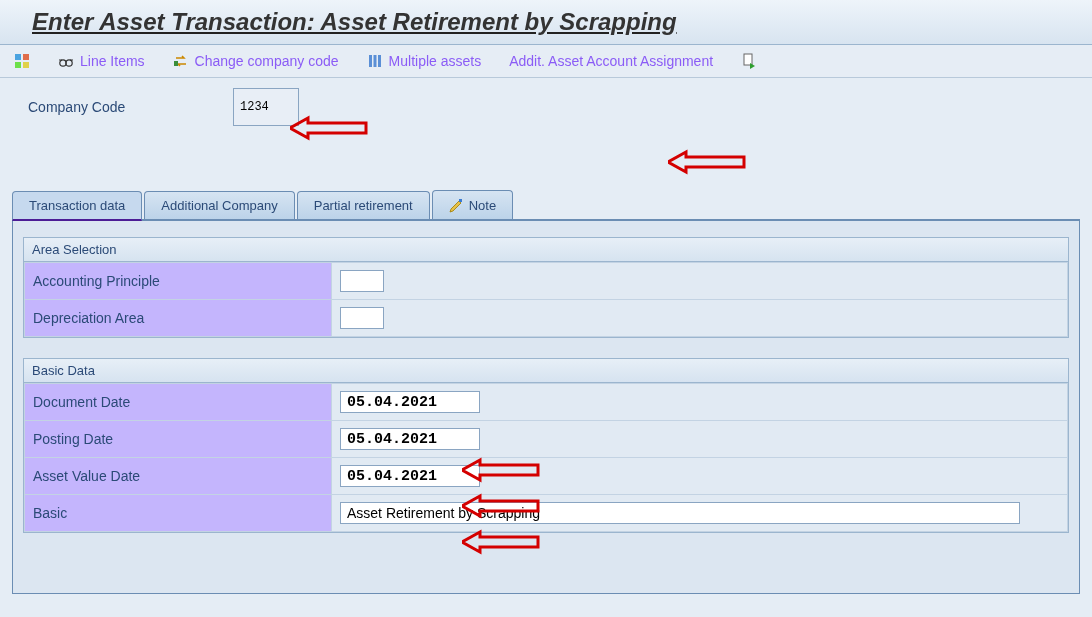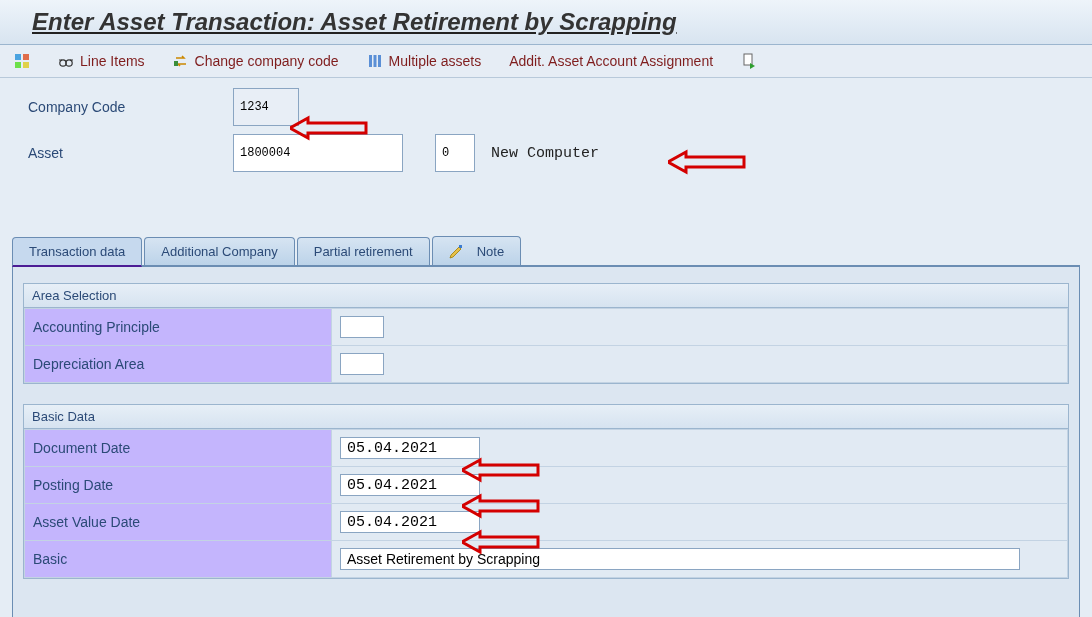--- a/index.html
+++ b/index.html
@@ -4,57 +4,57 @@
 <style>
   html,body{margin:0;padding:0;font-family:Arial,Helvetica,sans-serif;font-size:14px;
     background:#e5edf5;color:#222;}
   body{width:1092px;height:617px;overflow:hidden;position:relative;}
   .titlebar{background:linear-gradient(#eef4fa,#d8e4f0);
     border-bottom:1px solid #9bb5ce;padding:8px 32px;text-decoration:underline;}
   .titlebar h1{margin:0;font-size:24px;font-style:italic;font-weight:700;color:#333;}
   .toolbar{display:flex;align-items:center;gap:28px;padding:8px 14px;
     background:#e6edf5;border-bottom:1px solid #b8c9da;}
   .tb-item{display:flex;align-items:center;gap:6px;cursor:pointer;color:#2b4a77;}
-  .tb-item span.txt{color:#7f1d1d;}
+  .tb-item span.txt{color:#8b5cf6;}
   .icon16{width:16px;height:16px;display:inline-block;}
   .header-form{padding:10px 12px 22px 28px;}
   .hf-row{display:flex;align-items:center;margin-bottom:8px;}
   .hf-label{width:205px;color:#2b4a77;}
   .hf-input{height:38px;border:1px solid #8aa5c2;background:#fff;
     font-family:Consolas,'Courier New',monospace;font-size:12px;padding:1px 6px;
     box-sizing:border-box;}
   .hf-input.ro{background:#e8eef6;}
   .hf-asset-main{width:170px;}
   .hf-asset-sub{width:40px;text-align:left;margin-left:32px;}
   .hf-cc{width:66px;}
   .asset-desc{font-family:Consolas,'Courier New',monospace;font-size:15px;margin-left:16px;}
   .tabstrip{margin:0 12px;}
   .tabs{display:flex;align-items:flex-end;border-bottom:2px solid #6b8db3;position:relative;}
   .tab{background:linear-gradient(#d6e4f2,#bcd3e9);
     border:1px solid #6b8db3;border-bottom:none;padding:6px 16px;
     color:#2b4a77;font-size:13px;cursor:pointer;margin-right:2px;
     border-radius:4px 4px 0 0;}
   .tab.active{background:#c6d9ee;font-weight:400;position:relative;top:2px;
     border-bottom:2px solid #4c1d95;z-index:2;}
-  .tab.note{display:flex;align-items:center;gap:12px;margin-top:34px;}
+  .tab.note{display:flex;align-items:center;gap:4px;margin-top:34px;}
   .tabpage{background:#dce6f1;border:1px solid #6b8db3;border-top:none;
-    padding:16px 10px 30px 10px;}
+    padding:16px 10px 40px 10px;}
   .groupbox{border:1px solid #9bb5ce;margin-bottom:20px;}
   .gb-title{background:linear-gradient(#e7eff7,#d6e3f0);
     border-bottom:1px solid #9bb5ce;padding:4px 8px;color:#2b4a77;font-size:13px;}
   .gb-body{padding:0;}
   table.fields{border-collapse:collapse;width:100%;}
   table.fields td{border:1px solid #c3d3e3;padding:4px 8px;height:28px;}
   table.fields td.lbl{width:290px;color:#2b4a77;background:#c4b5fd;}
   table.fields td.val{background:#e1eaf3;}
   .fld{height:22px;border:1px solid #8aa5c2;background:#fff;
     font-family:Consolas,'Courier New',monospace;font-size:15px;
     padding:1px 6px;box-sizing:border-box;}
   .fld-short{width:44px;}
-  .fld-date{width:140px;}
+  .fld-date{width:140px;font-weight:bold;}
   .fld-text{width:680px;font-family:Arial,Helvetica,sans-serif;font-size:14px;}
   
   .red-arrow{position:absolute;pointer-events:none;}
 </style>
 </head>
 <body>
 
 <div class="titlebar">
   <h1>Enter Asset Transaction: Asset Retirement by Scrapping</h1>
 </div>
@@ -99,26 +99,20 @@
       <rect x="3" y="1" width="8" height="11" fill="#fff" stroke="#666"></rect>
       <path d="M9 10 l5 3 l-5 3 z" fill="#2e9e2e"></path>
     </svg>
   </div>
 </div>
 
 <div class="header-form">
   <div class="hf-row">
     <div class="hf-label">Company Code</div>
     <input class="hf-input hf-cc ro" readonly="" value="1234" style="">
-  </div>
-  <div class="hf-row">
-    <div class="hf-label">Asset</div>
-    <input class="hf-input hf-asset-main" value="1800004" style="">
-    <input class="hf-input hf-asset-sub" value="0" style="">
-    <span class="asset-desc">New Computer</span>
   </div>
 </div>
 
 <div class="tabstrip">
   <div class="tabs">
     <div class="tab active">Transaction data</div>
     <div class="tab">Additional Company</div>
     <div class="tab">Partial retirement</div>
     <div class="tab note">
       <svg class="icon16" viewBox="0 0 16 16">

